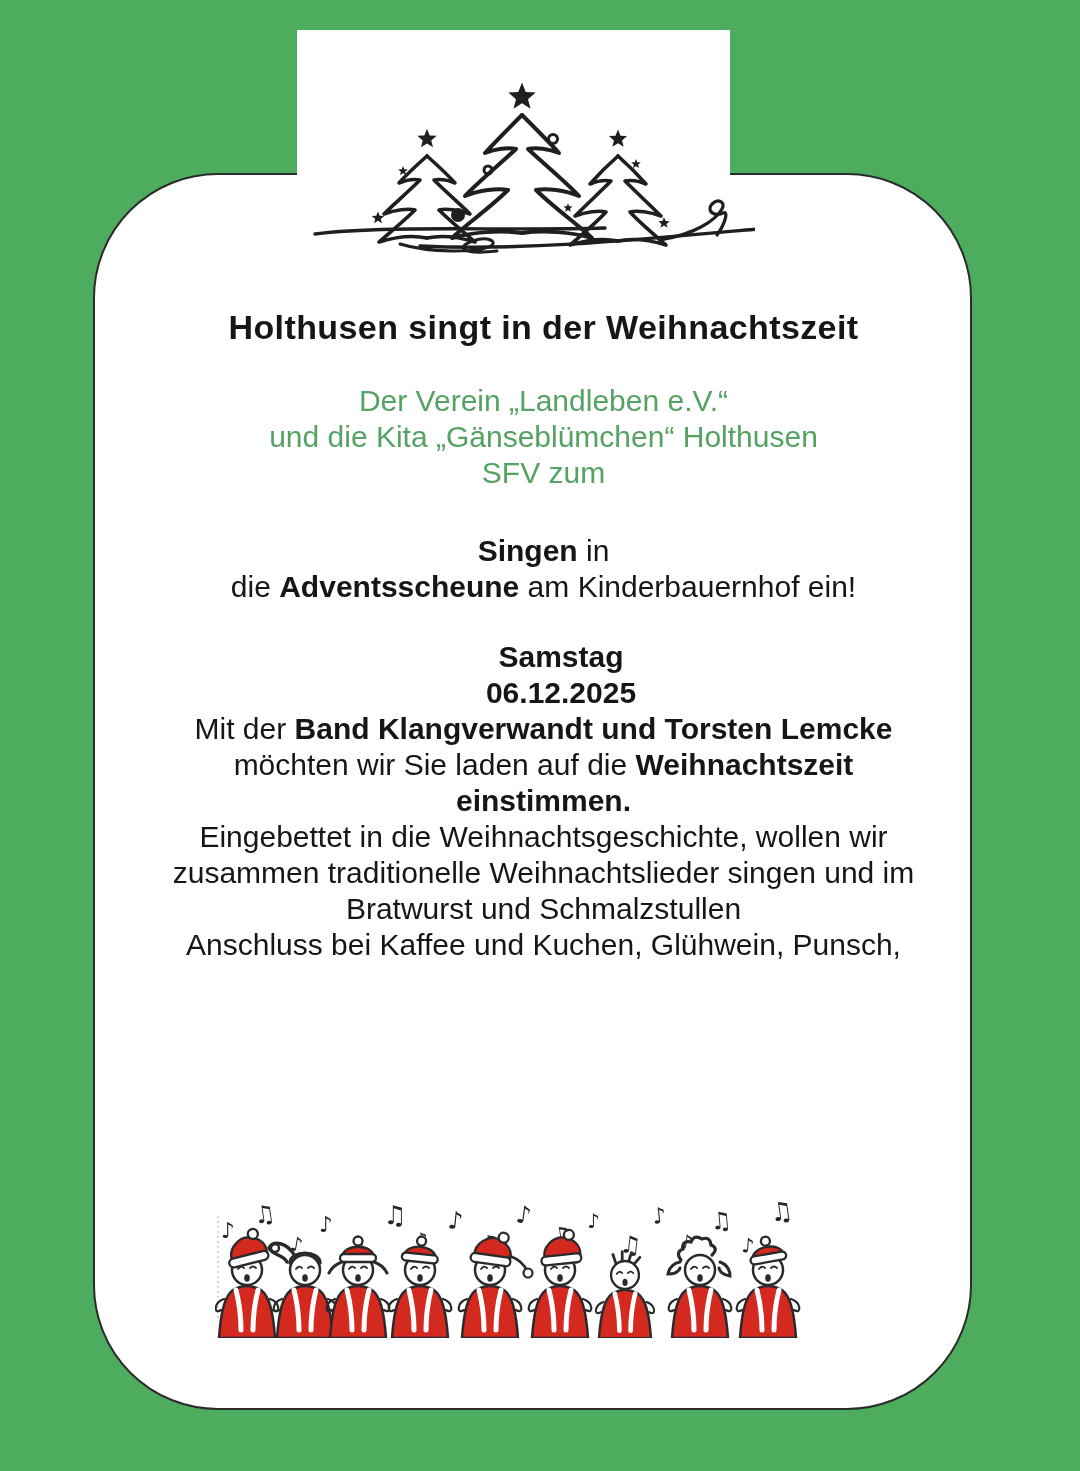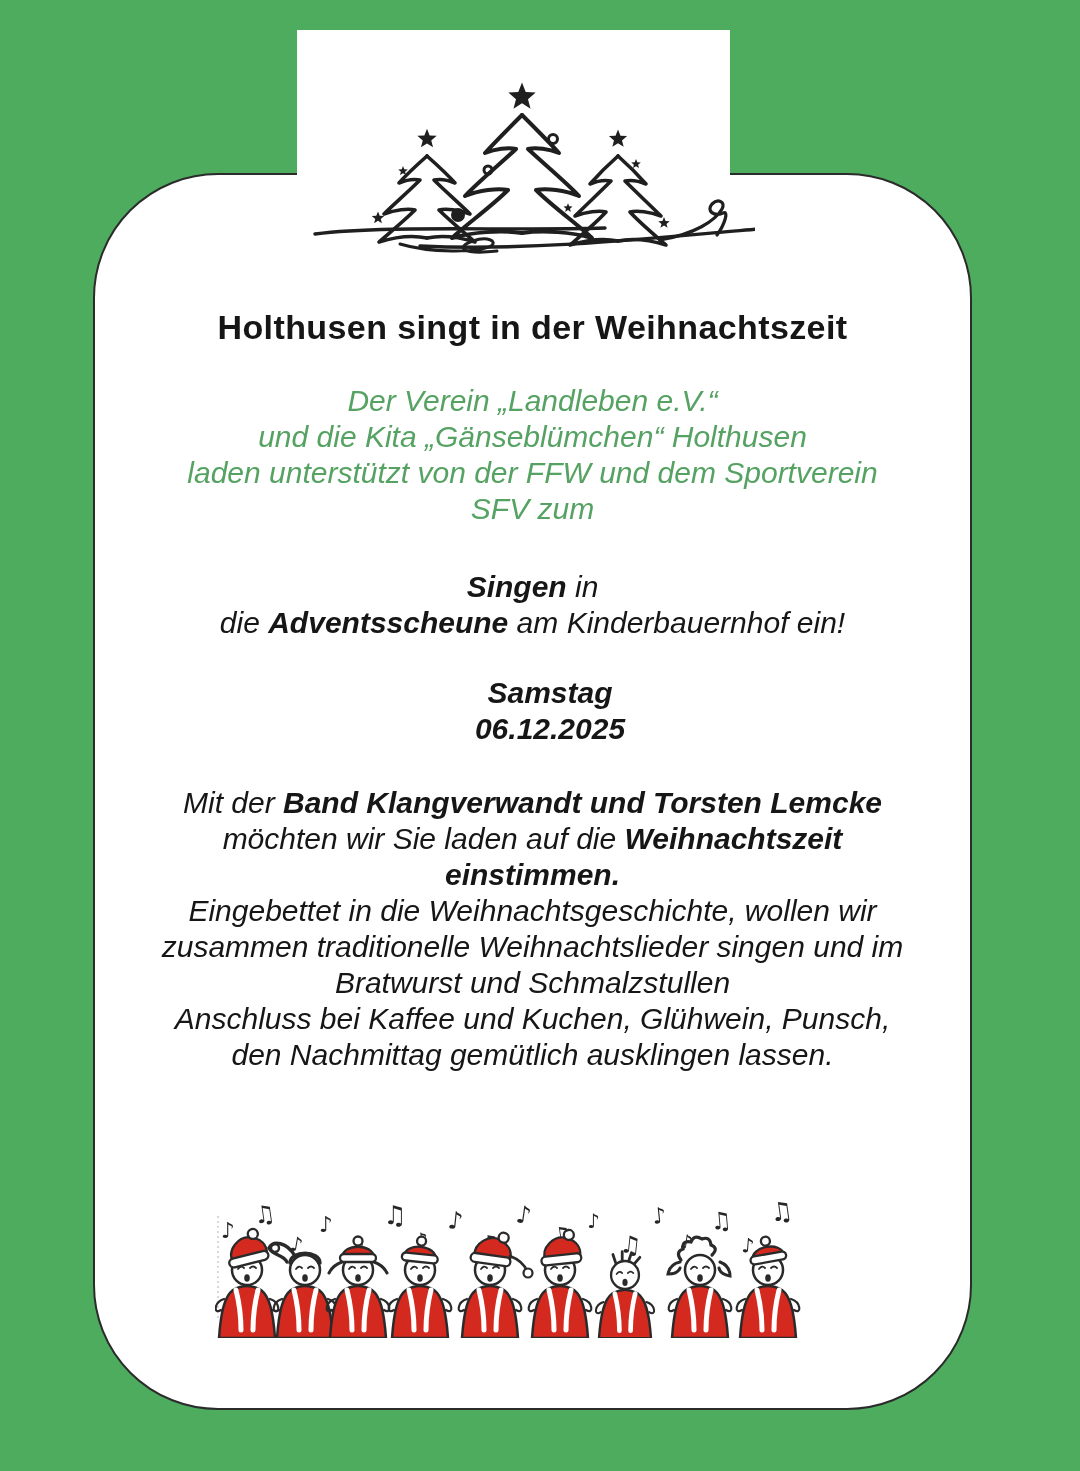--- a/index.html
+++ b/index.html
@@ -3,27 +3,27 @@
 <meta charset="utf-8">
 <style>
   html,body{margin:0;padding:0;background:#4dac5e;}
   .page{position:relative;width:1080px;height:1471px;background:#4dac5e;overflow:hidden;
         font-family:"Liberation Sans","DejaVu Sans",sans-serif;color:#161616;}
   .card{position:absolute;left:93px;top:173px;width:879px;height:1237px;background:#ffffff;
         border:2px solid #2b2b2b;border-radius:125px;box-sizing:border-box;z-index:1;}
   .tab{position:absolute;left:297px;top:30px;width:433px;height:148px;background:#ffffff;z-index:3;}
   .trees{position:absolute;left:305px;top:58px;width:450px;height:205px;z-index:4;}
   .choir{position:absolute;left:215px;top:1198px;width:594px;height:140px;z-index:2;}
-  .content{position:absolute;left:93px;top:173px;width:879px;z-index:2;text-align:center;padding-top:134px;box-sizing:border-box;}
+  .content{position:absolute;left:104px;top:173px;width:879px;z-index:2;text-align:center;padding-top:134px;box-sizing:border-box;}
   .title{margin:0;font-size:34px;line-height:40px;font-weight:700;letter-spacing:.4px;}
-  .block{font-size:30px;line-height:36px;font-weight:400;font-style:italic;}
+  .block{font-size:30px;line-height:36px;font-weight:400;}
   .intro{margin-top:36px;color:#55a263;}
   .invite{margin-top:42px;}
   .event{margin-top:34px;font-weight:700;padding-left:35px;}
-  .band{margin-top:38px;}
+  .band{}
   .details{}
   .b{font-weight:700;}
   .line{white-space:nowrap;}
 </style>
 </head>
 <body>
 
 <div class="page">
 
   <div class="card"></div>
@@ -70,21 +70,20 @@
       <use href="#star5" transform="translate(263,150) scale(0.4)"></use>
     </g>
   </svg>
 
   <div class="content">
     <h1 class="title">Holthusen singt in der Weihnachtszeit</h1>
 
     <div class="block intro">
       <div class="line">Der Verein „Landleben e.V.“</div>
       <div class="line">und die Kita „Gänseblümchen“ Holthusen</div>
-      <div class="line">laden unterstützt von der FFW und dem Sportverein</div>
       <div class="line">SFV zum</div>
     </div>
 
     <div class="block invite">
       <div class="line"><span class="b">Singen</span><span> in</span></div>
       <div class="line"><span>die </span><span class="b">Adventsscheune</span><span> am Kinderbauernhof ein!</span></div>
     </div>
 
     <div class="block event">
       <div class="line">Samstag</div>
@@ -95,21 +94,20 @@
       <div class="line"><span>Mit der </span><span class="b">Band Klangverwandt und Torsten Lemcke</span></div>
       <div class="line"><span>möchten wir Sie laden auf die </span><span class="b">Weihnachtszeit</span></div>
       <div class="line"><span class="b">einstimmen.</span></div>
     </div>
 
     <div class="block details">
       <div class="line">Eingebettet in die Weihnachtsgeschichte, wollen wir</div>
       <div class="line">zusammen traditionelle Weihnachtslieder singen und im</div>
       <div class="line">Bratwurst und Schmalzstullen</div>
       <div class="line">Anschluss bei Kaffee und Kuchen, Glühwein, Punsch,</div>
-      <div class="line">den Nachmittag gemütlich ausklingen lassen.</div>
     </div>
   </div>
 
   <svg class="choir" viewBox="0 0 594 140" aria-hidden="true">
     <defs>
       <g id="kbody">
         <path d="M-28,140 C -26,112 -22,98 -14,92 Q 0,84 14,92 C 22,98 26,112 28,140 Z" fill="#d3291f" stroke="#2a2a2a" stroke-width="2.5" stroke-linejoin="round"></path>
         <path d="M-11,92 C -8,104 -6,118 -6,132" stroke="#ffffff" stroke-width="5" fill="none" stroke-linecap="round"></path>
         <path d="M11,92 C 8,104 6,118 6,132" stroke="#ffffff" stroke-width="5" fill="none" stroke-linecap="round"></path>
         <path d="M-26,112 C -34,117 -33,104 -23,101" stroke="#2a2a2a" stroke-width="2.2" fill="none" stroke-linecap="round"></path>

